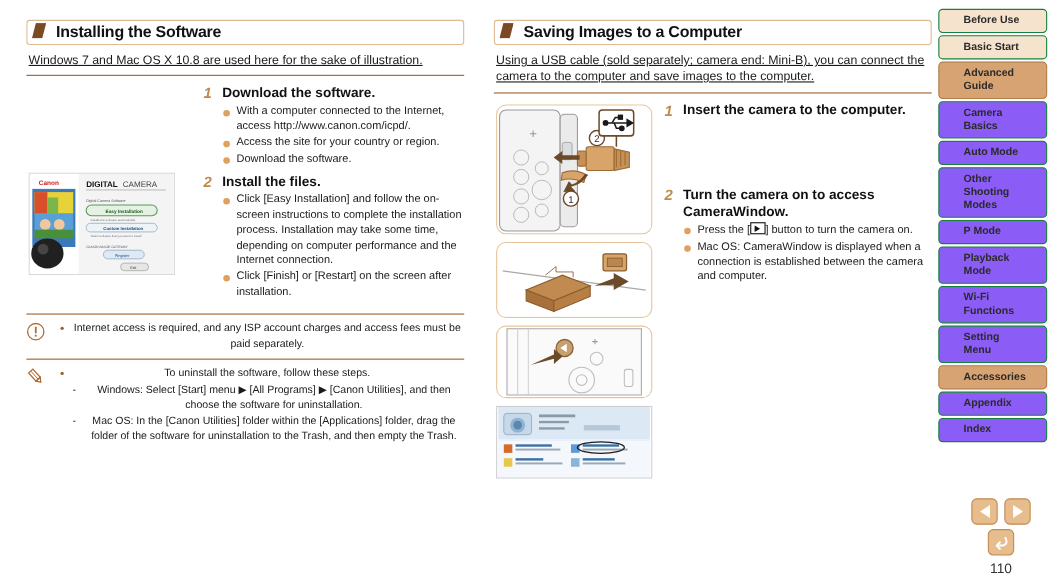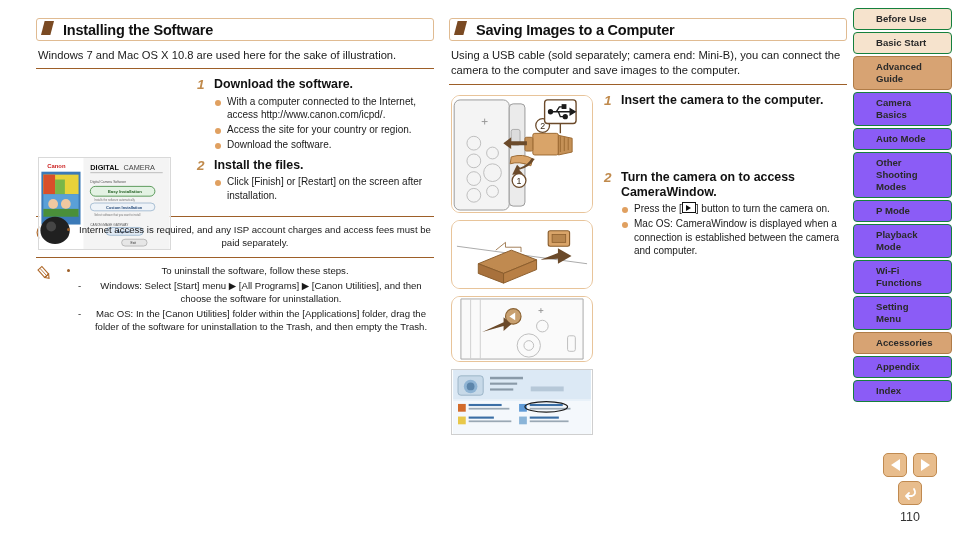--- a/index.html
+++ b/index.html
@@ -7,21 +7,21 @@
     width: 954px; height: 534px;
     background: #ffffff;
     font-family: "Liberation Sans", sans-serif;
     color: #1a1a1a;
     overflow: hidden;
     position: relative;
   }
   .page { position: relative; width: 954px; height: 534px; }
 
   
-  .col-left  { position: absolute; left: 36px;  top: 18px; width: 398px; }
+  .col-left  { position: absolute; left: 24px;  top: 18px; width: 398px; }
   .col-mid   { position: absolute; left: 449px; top: 18px; width: 398px; }
   .col-right { position: absolute; left: 853px; top: 8px;  width: 99px; }
 
   
   .sec-header {
     position: relative;
     border: 1px solid #e0bb92;
     border-radius: 3px;
     height: 23px;
     display: flex;
@@ -39,20 +39,21 @@
     font-weight: bold;
     letter-spacing: -0.2px;
     color: #111;
   }
   .intro {
     font-size: 11.2px;
     line-height: 1.38;
     padding: 7px 2px 5px 2px;
     border-bottom: 1.6px solid #9d5f28;
     color: #1a1a1a;
+    text-decoration: underline;
   }
 
   
   .steps { margin-top: 8px; }
   .step { display: flex; margin-bottom: 2px; }
   .step-num {
     width: 20px; flex: none;
     font-size: 13.5px; font-weight: bold;
     font-style: italic;
     color: #c08a4c;
@@ -267,20 +268,21 @@
               <li>Download the software.</li>
             </ul>
           </div>
         </div>
 
         <div class="step" style="margin-top:6px;">
           <div class="step-num">2</div>
           <div class="step-body">
             <div class="step-title">Install the files.</div>
             <ul class="bullets">
+              <li>Click [Easy Installation] and follow the on-screen instructions to complete the installation process. Installation may take some time, depending on computer performance and the Internet connection.</li>
               <li>Click [Finish] or [Restart] on the screen after installation.</li>
             </ul>
           </div>
         </div>
 
       </div>
     </div>
 
     <div style="margin-top:12px;">
 

